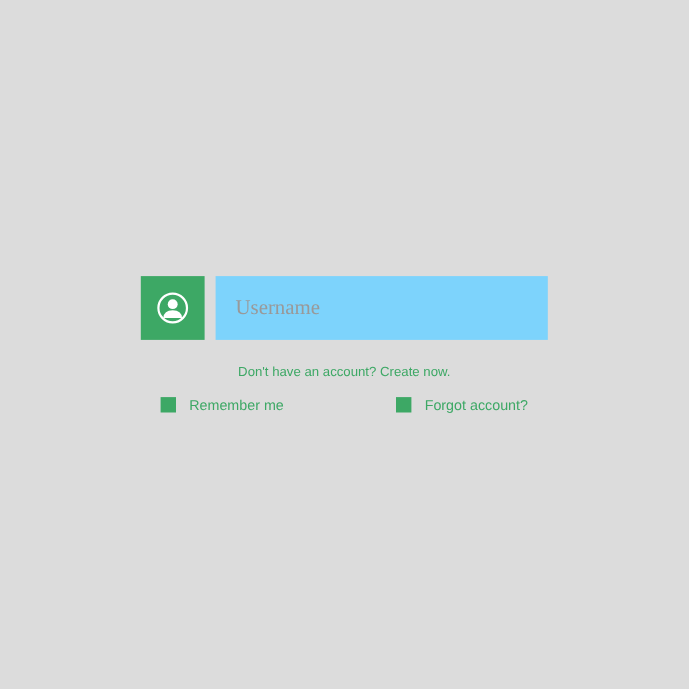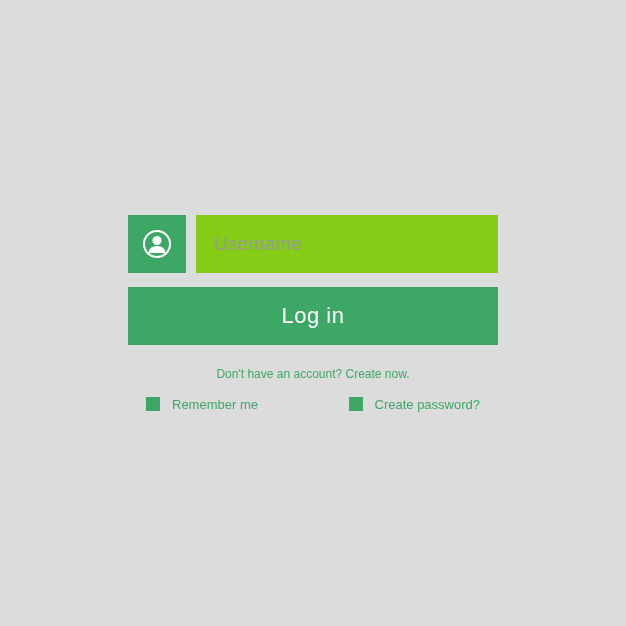--- a/index.html
+++ b/index.html
@@ -31,27 +31,27 @@
       width: 58px;
       height: 58px;
       background: #3da865;
       display: flex;
       align-items: center;
       justify-content: center;
       flex-shrink: 0;
     }
     .input-field {
       flex: 1;
-      background: #84cc16;
+      background: #7dd3fc;
       border: none;
       outline: none;
       padding: 0 18px;
       font-size: 19px;
       color: #555;
-      font-family: Liberation Sans, sans-serif;
+      font-family: Liberation Serif, serif;
     }
     .input-field::placeholder {
       color: #999;
       font-weight: 300;
     }
     .login-button {
       height: 58px;
       background: #3da865;
       border: none;
       color: #ffffff;
@@ -102,28 +102,27 @@
       <svg width="32" height="32" viewBox="0 0 32 32">
         <circle cx="16" cy="16" r="13" fill="none" stroke="#ffffff" stroke-width="2"></circle>
         <circle cx="16" cy="12.5" r="4.5" fill="#ffffff"></circle>
         <path d="M 7.5 25 Q 8 18 16 18 Q 24 18 24.5 25" fill="#ffffff"></path>
       </svg>
     </div>
     <input type="text" class="input-field" placeholder="Username" style="">
   </div>
 
 
-  <button class="login-button">Log in</button>
 
   <div class="create-account">Don't have an account? Create now.</div>
 
   <div class="bottom-row">
     <div class="bottom-item">
       <div class="checkbox-square"></div>
       <span class="bottom-label">Remember me</span>
     </div>
     <div class="bottom-item">
       <div class="checkbox-square"></div>
-      <span class="bottom-label">Create password?</span>
+      <span class="bottom-label">Forgot account?</span>
     </div>
   </div>
 
 </div>
 
 </body></html>

